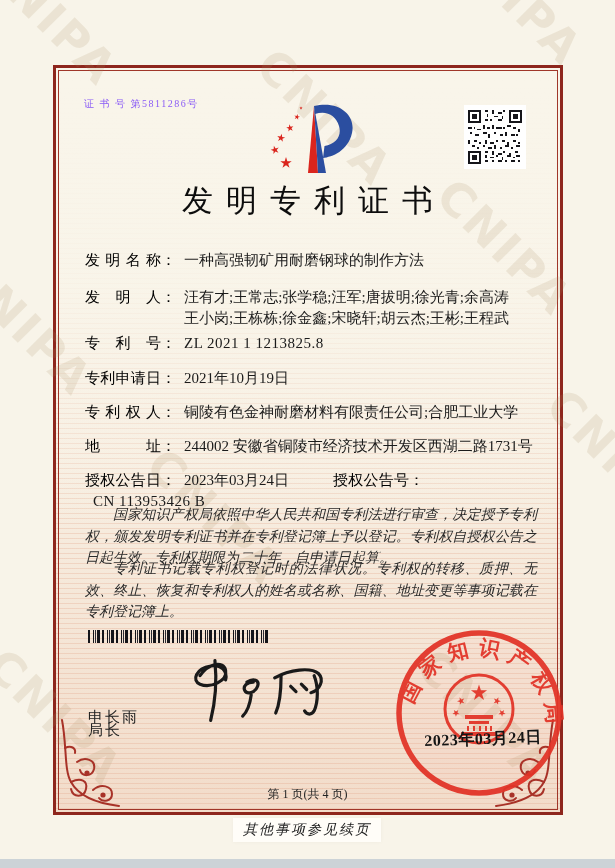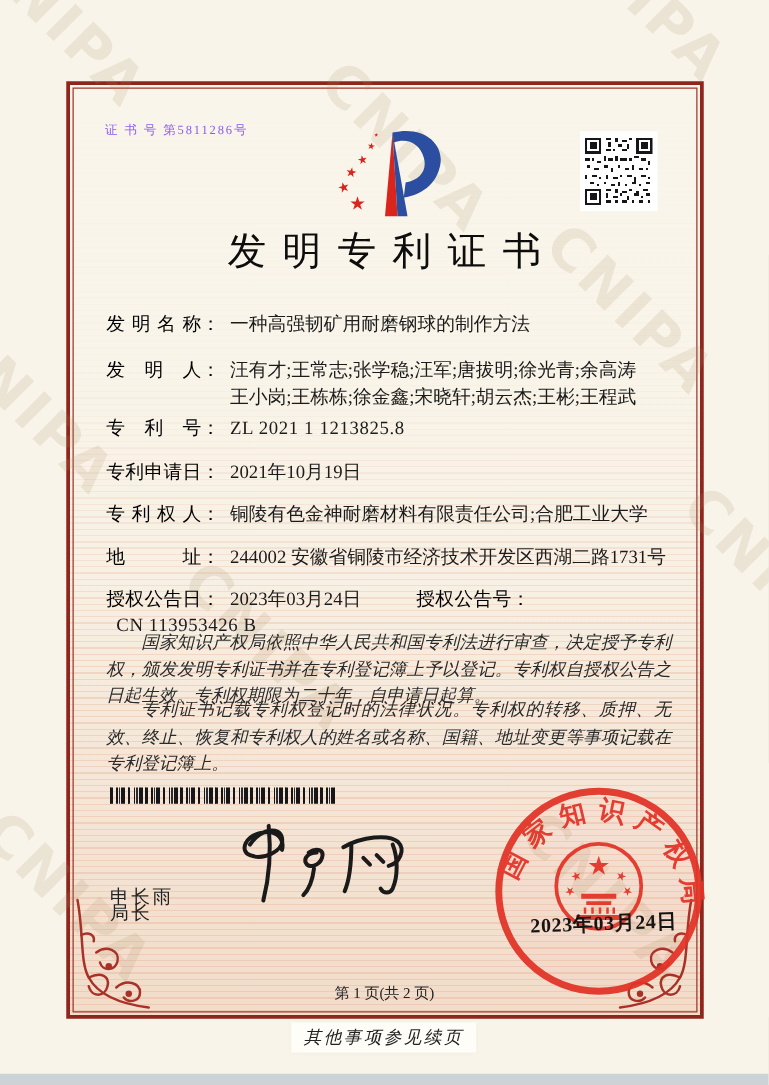--- a/index.html
+++ b/index.html
@@ -237,17 +237,17 @@
           <rect x="80" y="99" width="2" height="5"></rect>
         <rect x="86" y="99" width="2" height="5"></rect>
           <rect x="92" y="99" width="2" height="5"></rect>
           <rect x="97" y="99" width="2" height="5"></rect>
         <rect x="68" y="105" width="36" height="4"></rect>
       </g>
     </g>
   </svg>
   <div class="seal-date">2023年03月24日</div>
 
-  <div class="page-info">第 1 页(共 2 页)</div>
+  <div class="page-info">第 1 页(共 4 页)</div>
   <div class="cont-note">其他事项参见续页</div>
   <div class="bottom-strip"></div>
 
 </div>
 
 </body></html>

